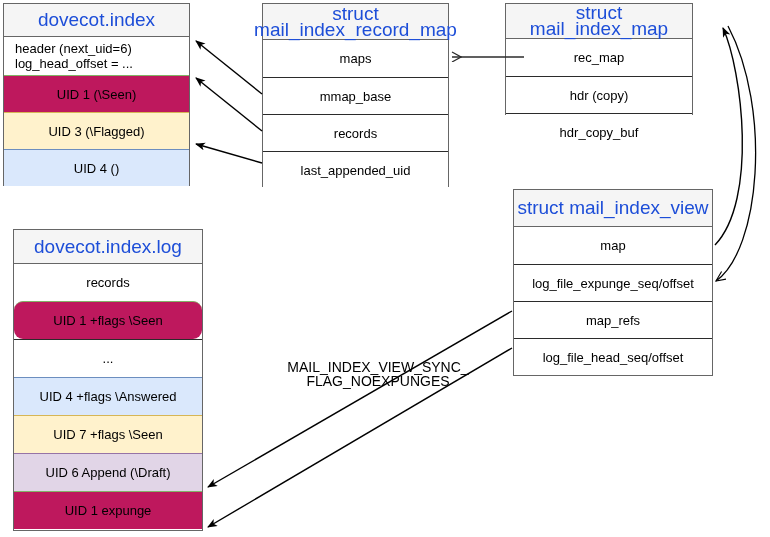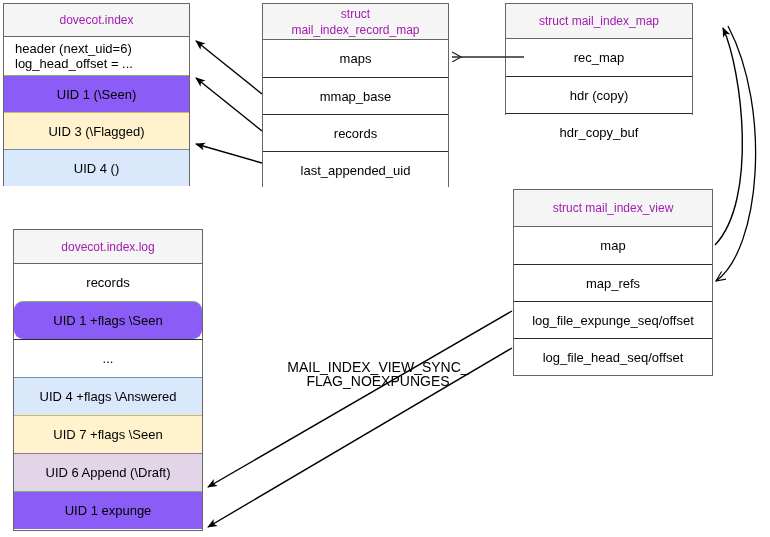--- a/index.html
+++ b/index.html
@@ -24,22 +24,22 @@
   .uml-box {
     position: absolute;
     box-sizing: border-box;
     border: 1px solid #666666;
     background: #ffffff;
   }
   .uml-title {
     box-sizing: border-box;
     background: #f5f5f5;
     border-bottom: 1px solid #666666;
-    color: #a21caf;
-    font-size: 12px;
+    color: #1d4ed8;
+    font-size: 19px;
     text-align: center;
     line-height: 16px;
     display: flex;
     align-items: center;
     justify-content: center;
     white-space: pre-line;
   }
   .uml-row {
     box-sizing: border-box;
     border-top: 1px solid #2b2b2b;
@@ -47,21 +47,21 @@
     text-align: center;
     display: flex;
     align-items: center;
     justify-content: center;
     background: #ffffff;
     white-space: pre-line;
     line-height: 15px;
   }
   .uml-row.first { border-top: none; }
   .uml-row.left-align { justify-content: flex-start; padding-left: 11px; text-align: left; }
-  .row-green  { background: #8b5cf6; border-top-color: #82b366; }
+  .row-green  { background: #be185d; border-top-color: #82b366; }
   .row-yellow { background: #fff2cc; border-top-color: #d6b656; }
   .row-blue   { background: #dae8fc; border-top-color: #6c8ebf; }
   .row-purple { background: #e1d5e7; border-top-color: #9673a6; }
   .row-white  { background: #ffffff; border-top-color: #2b2b2b; }
   .sync-label {
     position: absolute;
     font-size: 14px;
     text-align: center;
     line-height: 14px;
     color: #000000;
@@ -101,22 +101,22 @@
   <div class="uml-box" style="left:505px; top:3px; width:188px; height:112px;">
     <div class="uml-title" style="height:35px;">struct mail_index_map</div>
     <div class="uml-row first row-white" style="height:37px;">rec_map</div>
     <div class="uml-row row-white" style="height:37px;">hdr (copy)</div>
     <div class="uml-row row-white" style="height:37px;">hdr_copy_buf</div>
   </div>
 
   <div class="uml-box" style="left:513px; top:189px; width:200px; height:187px;">
     <div class="uml-title" style="height:37px;">struct mail_index_view</div>
     <div class="uml-row first row-white" style="height:37px;">map</div>
+    <div class="uml-row row-white" style="height:37px;">log_file_expunge_seq/offset</div>
     <div class="uml-row row-white" style="height:37px;">map_refs</div>
-    <div class="uml-row row-white" style="height:37px;">log_file_expunge_seq/offset</div>
     <div class="uml-row row-white" style="height:37px;">log_file_head_seq/offset</div>
   </div>
 
   <div class="uml-box" style="left:13px; top:229px; width:190px; height:302px;">
     <div class="uml-title" style="height:34px;">dovecot.index.log</div>
     <div class="uml-row first row-white" style="height:37px;">records</div>
     <div class="uml-row row-green" style="height:38px;border-radius:9px;">UID 1 +flags \Seen</div>
     <div class="uml-row row-white" style="height:38px;">...</div>
     <div class="uml-row row-blue" style="height:38px;">UID 4 +flags \Answered</div>
     <div class="uml-row row-yellow" style="height:38px;">UID 7 +flags \Seen</div>

